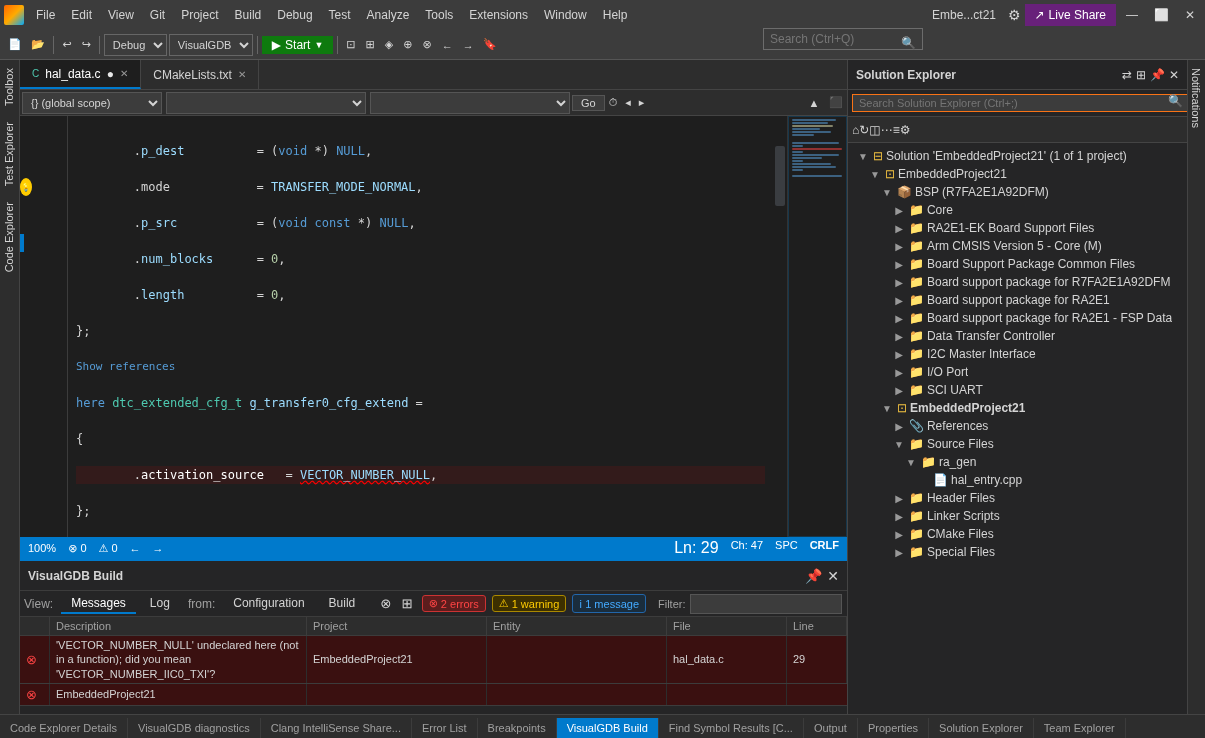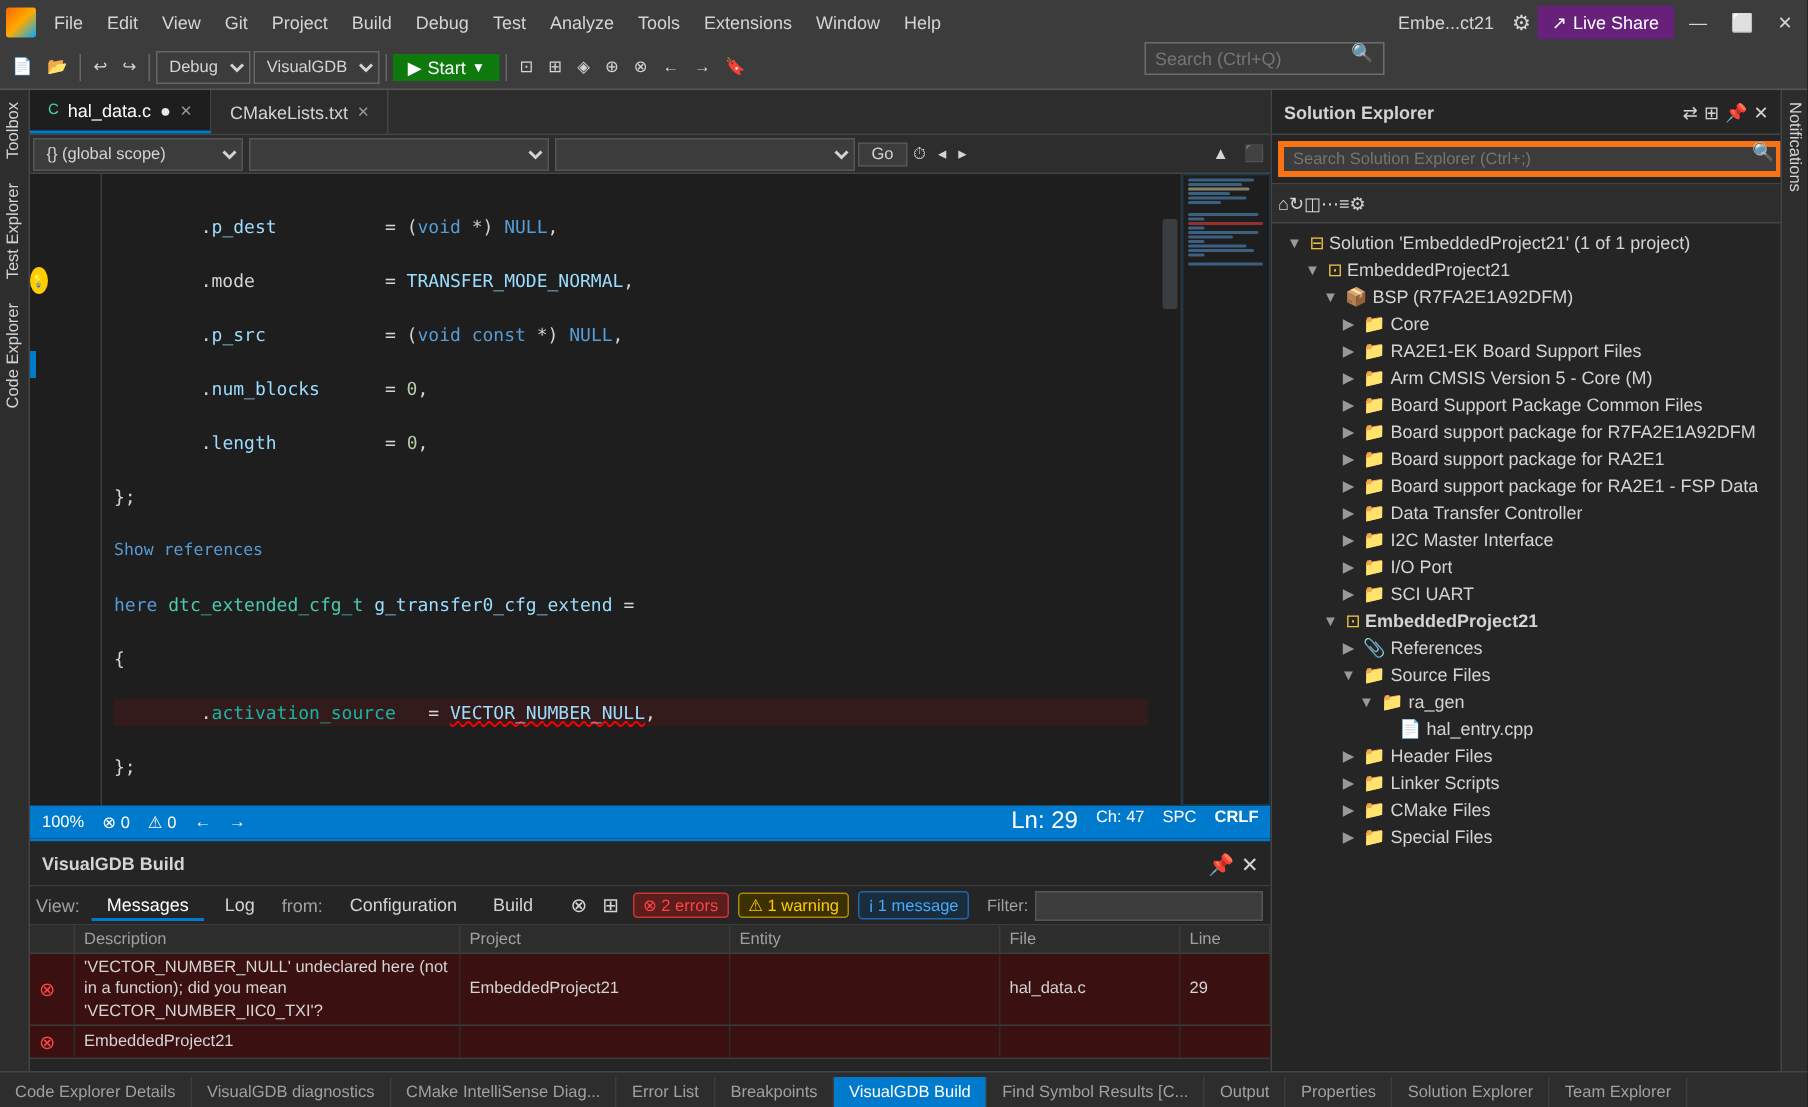--- a/index.html
+++ b/index.html
@@ -1,21 +1,21 @@
 <!DOCTYPE html>
 <html><head>
   <meta charset="utf-8">
   <style>
     * { margin: 0; padding: 0; box-sizing: border-box; }
     body { font-family: 'Segoe UI', Arial, sans-serif; font-size: 12px; background: #1e1e1e; color: #d4d4d4; width: 1205px; height: 738px; overflow: hidden; }
 
     
     #menu-bar { background: #3c3c3c; display: flex; align-items: center; height: 30px; padding: 0 4px; }
     .menu-item { padding: 4px 8px; color: #d4d4d4; font-size: 12px; cursor: pointer; white-space: nowrap; }
-    .menu-search { margin-left: auto; display: flex; align-items: flex-start; margin-top: 48px; }
+    .menu-search { margin-left: auto; display: flex; align-items: flex-end; margin-top: 48px; }
     .search-box { background: #3c3c3c; border: 1px solid #6c6c6c; color: #d4d4d4; padding: 2px 6px; font-size: 12px; width: 160px; height: 22px; }
     .menu-right { display: flex; align-items: center; gap: 4px; margin-left: 8px; }
     .menu-btn { background: none; border: none; color: #d4d4d4; cursor: pointer; padding: 2px 6px; font-size: 12px; }
     .live-share-btn { background: #68217a; color: white; border: none; padding: 4px 10px; font-size: 12px; cursor: pointer; display: flex; align-items: center; gap: 4px; }
 
     
     #toolbar { background: #3c3c3c; height: 30px; display: flex; align-items: center; padding: 0 4px; gap: 2px; border-bottom: 1px solid #555; }
     .tb-btn { background: none; border: none; color: #d4d4d4; cursor: pointer; padding: 2px 4px; font-size: 11px; }
     .tb-separator { width: 1px; height: 18px; background: #666; margin: 0 2px; }
     .tb-dropdown { background: #3c3c3c; border: 1px solid #666; color: #d4d4d4; font-size: 11px; padding: 1px 4px; height: 22px; }
@@ -77,21 +77,21 @@
     .build-td { padding: 3px 6px; font-size: 11px; color: #d4d4d4; border-right: 1px solid #2d2d2d; overflow: hidden; text-overflow: ellipsis; white-space: nowrap; display: flex; align-items: center; }
     .error-icon { color: #f44; font-size: 13px; }
 
     
     #solution-explorer { width: 340px; background: #252526; display: flex; flex-direction: column; border-left: 1px solid #444; }
     #se-header { background: #252526; height: 30px; display: flex; align-items: center; padding: 0 8px; border-bottom: 1px solid #444; }
     .se-title { font-size: 12px; font-weight: bold; color: #d4d4d4; }
     .se-icons { margin-left: auto; display: flex; gap: 4px; }
     .se-icon-btn { background: none; border: none; color: #d4d4d4; cursor: pointer; font-size: 12px; }
     #se-search { padding: 4px; border-bottom: 1px solid #444; display: flex; }
-    .se-search-input { flex: 1; background: #3c3c3c; border: 4px solid #f97316; color: #d4d4d4; font-size: 11px; padding: 2px 6px; }
+    .se-search-input { flex: 1; background: #3c3c3c; border: 1px solid #f97316; color: #d4d4d4; font-size: 11px; padding: 2px 6px; }
     #se-toolbar { background: #2d2d2d; height: 26px; display: flex; align-items: center; padding: 0 4px; border-bottom: 1px solid #444; }
     #se-tree { flex: 1; overflow-y: auto; padding: 4px 0; }
     .tree-item { display: flex; align-items: center; padding: 2px 0; cursor: pointer; white-space: nowrap; overflow: hidden; }
     .tree-arrow { color: #999; font-size: 10px; width: 14px; text-align: center; flex-shrink: 0; }
     .tree-icon { font-size: 12px; margin: 0 3px; flex-shrink: 0; }
     .tree-label { font-size: 12px; color: #d4d4d4; overflow: hidden; text-overflow: ellipsis; }
     .indent-1 { padding-left: 8px; }
     .indent-2 { padding-left: 20px; }
     .indent-3 { padding-left: 32px; }
     .indent-4 { padding-left: 44px; }
@@ -264,21 +264,21 @@
           <div class="code-content">
 <span class="code-line">        .<span style="color:#9cdcfe;">p_dest</span>          = (<span class="kw">void</span> *) <span style="color:#569cd6;">NULL</span>,</span>
 <span class="code-line">        .mode            = <span style="color:#9cdcfe;">TRANSFER_MODE_NORMAL</span>,</span>
 <span class="code-line">        .<span style="color:#9cdcfe;">p_src</span>           = (<span class="kw">void const</span> *) <span style="color:#569cd6;">NULL</span>,</span>
 <span class="code-line">        .<span style="color:#9cdcfe;">num_blocks</span>      = <span class="num">0</span>,</span>
 <span class="code-line">        .<span style="color:#9cdcfe;">length</span>          = <span class="num">0</span>,</span>
 <span class="code-line">};</span>
 <span class="code-line" style="color:#569cd6;font-size:11px;">Show references</span>
 <span class="code-line"><span class="kw">here</span> <span class="tp">dtc_extended_cfg_t</span> <span style="color:#9cdcfe;">g_transfer0_cfg_extend</span> =</span>
 <span class="code-line">{</span>
-<span class="code-line highlight-line" style="background:#ff000018;">        .<span style="color:#14b8a6;margin-top:34px;">activation_source</span>   = <span style="color:#9cdcfe;text-decoration:underline wavy red;">VECTOR_NUMBER_NULL</span>,</span>
+<span class="code-line highlight-line" style="background:#ff000018;">        .<span style="color:#ffffff;margin-top:34px;">activation_source</span>   = <span style="color:#9cdcfe;text-decoration:underline wavy red;">VECTOR_NUMBER_NULL</span>,</span>
 <span class="code-line">};</span>
 
 
 
 
 
 
 <span class="code-line"></span>
 
           </div>
@@ -554,21 +554,21 @@
 
   <div id="right-panel">
     <div class="right-tab">Notifications</div>
   </div>
 
 </div>
 
 <div id="bottom-tab-bar">
   <div class="bottom-tab">Code Explorer Details</div>
   <div class="bottom-tab">VisualGDB diagnostics</div>
-  <div class="bottom-tab">CMake IntelliSense Diag...</div>
+  <div class="bottom-tab">Clang IntelliSense Share...</div>
   <div class="bottom-tab">Error List</div>
   <div class="bottom-tab">Breakpoints</div>
   <div class="bottom-tab active">VisualGDB Build</div>
   <div class="bottom-tab">Find Symbol Results [C...</div>
   <div class="bottom-tab">Output</div>
   <div class="bottom-tab">Properties</div>
   <div class="bottom-tab">Solution Explorer</div>
   <div class="bottom-tab">Team Explorer</div>
 </div>
 

